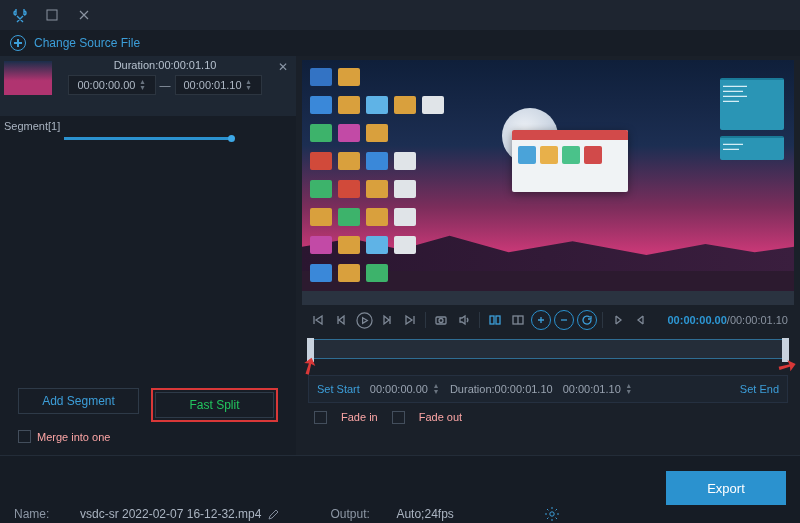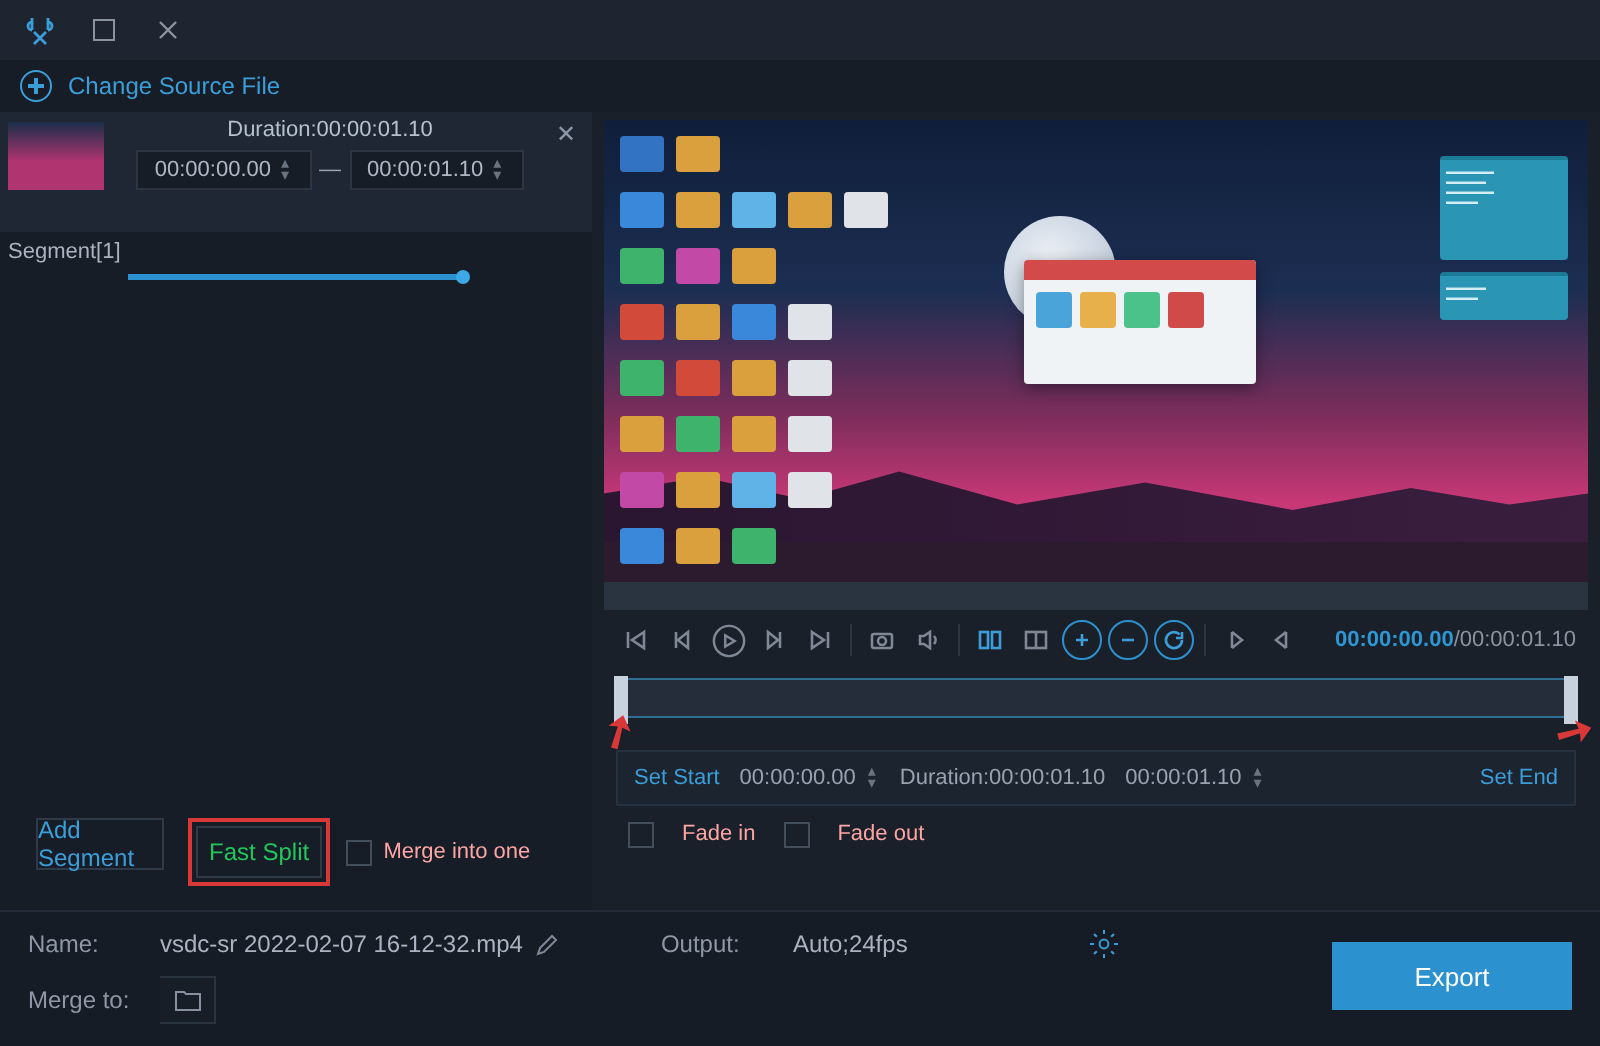--- a/index.html
+++ b/index.html
@@ -23,21 +23,21 @@
 .time-row{display:flex;align-items:center;justify-content:center;gap:4px;}
 .time-box{background:#171d26;border:1px solid #2c3540;padding:3px 8px;color:#aeb8c4;font-size:11px;display:flex;align-items:center;gap:3px;}
 .step{display:flex;flex-direction:column;justify-content:center;gap:0px;}
 .step span{width:8px;height:6px;color:#6a7480;font-size:8px;line-height:6px;text-align:center;cursor:pointer;}
 .dash{color:#99a3b0;}
 .seg-close{width:14px;height:14px;margin:4px;color:#8c97a6;font-size:12px;cursor:pointer;}
 .seg-label{color:#aab4c1;font-size:11px;padding:4px 0 3px 4px;}
 .prog{height:3px;margin:2px 64px 0 64px;background:#2c3642;position:relative;}
 .prog-fill{position:absolute;height:100%;width:100%;background:#2b92cf;}
 .prog-dot{position:absolute;right:-3px;top:-2px;width:7px;height:7px;border-radius:50%;background:#3da8e6;}
-.bottom-btns{position:absolute;bottom:12px;left:0;right:0;display:flex;flex-direction:row;gap:8px;padding:0 18px;}
+.bottom-btns{position:absolute;bottom:12px;left:0;right:0;display:flex;flex-direction:column;gap:8px;padding:0 18px;}
 .btn-row{display:flex;gap:12px;}
 .seg-btn{flex:1;height:26px;border:1px solid #2e3a48;background:transparent;color:#3c9ed9;display:flex;align-items:center;justify-content:center;cursor:pointer;font-size:12px;}
 .fast-split-wrap{border:2px solid #d93838;padding:2px;flex:1;}
 .fast-split-wrap .seg-btn{color:#22c55e;width:100%;}
 .chk-row{display:flex;align-items:center;gap:6px;}
 .chk{width:13px;height:13px;border:1px solid #434e5c;cursor:pointer;}
 .chk-label{color:#fca5a5;font-size:11px;}
 .right{flex:1;background:#1a2029;display:flex;flex-direction:column;padding:4px 6px 0 6px;}
 .preview{height:245px;background:linear-gradient(to bottom,#0f1f3a 0%,#1c2e52 35%,#7b2d5b 60%,#c73876 78%,#d13a7a 100%);position:relative;overflow:hidden;}
 .moon{position:absolute;width:56px;height:56px;border-radius:50%;background:radial-gradient(circle at 40% 40%,#eef2f7 0%,#cbd5e2 60%,#a9b6c6 100%);left:200px;top:48px;}
@@ -66,21 +66,21 @@
 .handle{position:absolute;top:-2px;width:7px;height:24px;background:#c8d2de;cursor:ew-resize;}
 .arrow{position:absolute;font-size:22px;color:#d93838;font-weight:bold;}
 .arrow.l{left:-8px;top:14px;transform:rotate(-30deg);}
 .arrow.r{right:-8px;top:14px;transform:rotate(30deg);}
 .time-ctrl{height:28px;margin:8px 6px 0;display:flex;align-items:center;gap:10px;border:1px solid #253040;background:#1c242f;padding:0 8px;}
 .set-btn{background:transparent;border:none;color:#3c9ed9;font-size:11px;cursor:pointer;}
 .time-edit{display:flex;align-items:center;gap:4px;color:#98a2b0;font-size:11px;}
 .dlabel{color:#99a3b0;font-size:11px;}
 .fade-row{height:28px;display:flex;align-items:center;gap:14px;padding:6px 12px;}
 .footer{height:68px;background:#161c25;border-top:1px solid #232c38;padding:8px 14px;display:flex;flex-direction:column;gap:8px;position:relative;}
-.frow{display:flex;align-items:center;gap:10px;}
+.frow{display:flex;align-items:center;gap:10px;margin-top:42px;}
 .flabel{color:#8d97a5;font-size:12px;width:56px;}
 .fval{color:#aab4c1;font-size:12px;display:flex;align-items:center;gap:6px;}
 .pen{width:13px;height:13px;color:#7f8998;cursor:pointer;}
 .gear{width:16px;height:16px;color:#3c9ed9;cursor:pointer;}
 .path-box{flex:1;max-width:340px;height:24px;border:1px solid #2a3440;background:#171e28;padding:0 8px;display:flex;align-items:center;color:#9ba6b4;font-size:12px;}
 .folder-btn{width:28px;height:24px;border:1px solid #2a3440;border-left:none;background:#171e28;display:flex;align-items:center;justify-content:center;cursor:pointer;color:#8690a0;}
 .export-btn{position:absolute;right:14px;bottom:18px;width:120px;height:34px;background:#2b92cf;color:#fff;border:none;font-size:13px;cursor:pointer;}
 </style>
 </head>
 <body>

